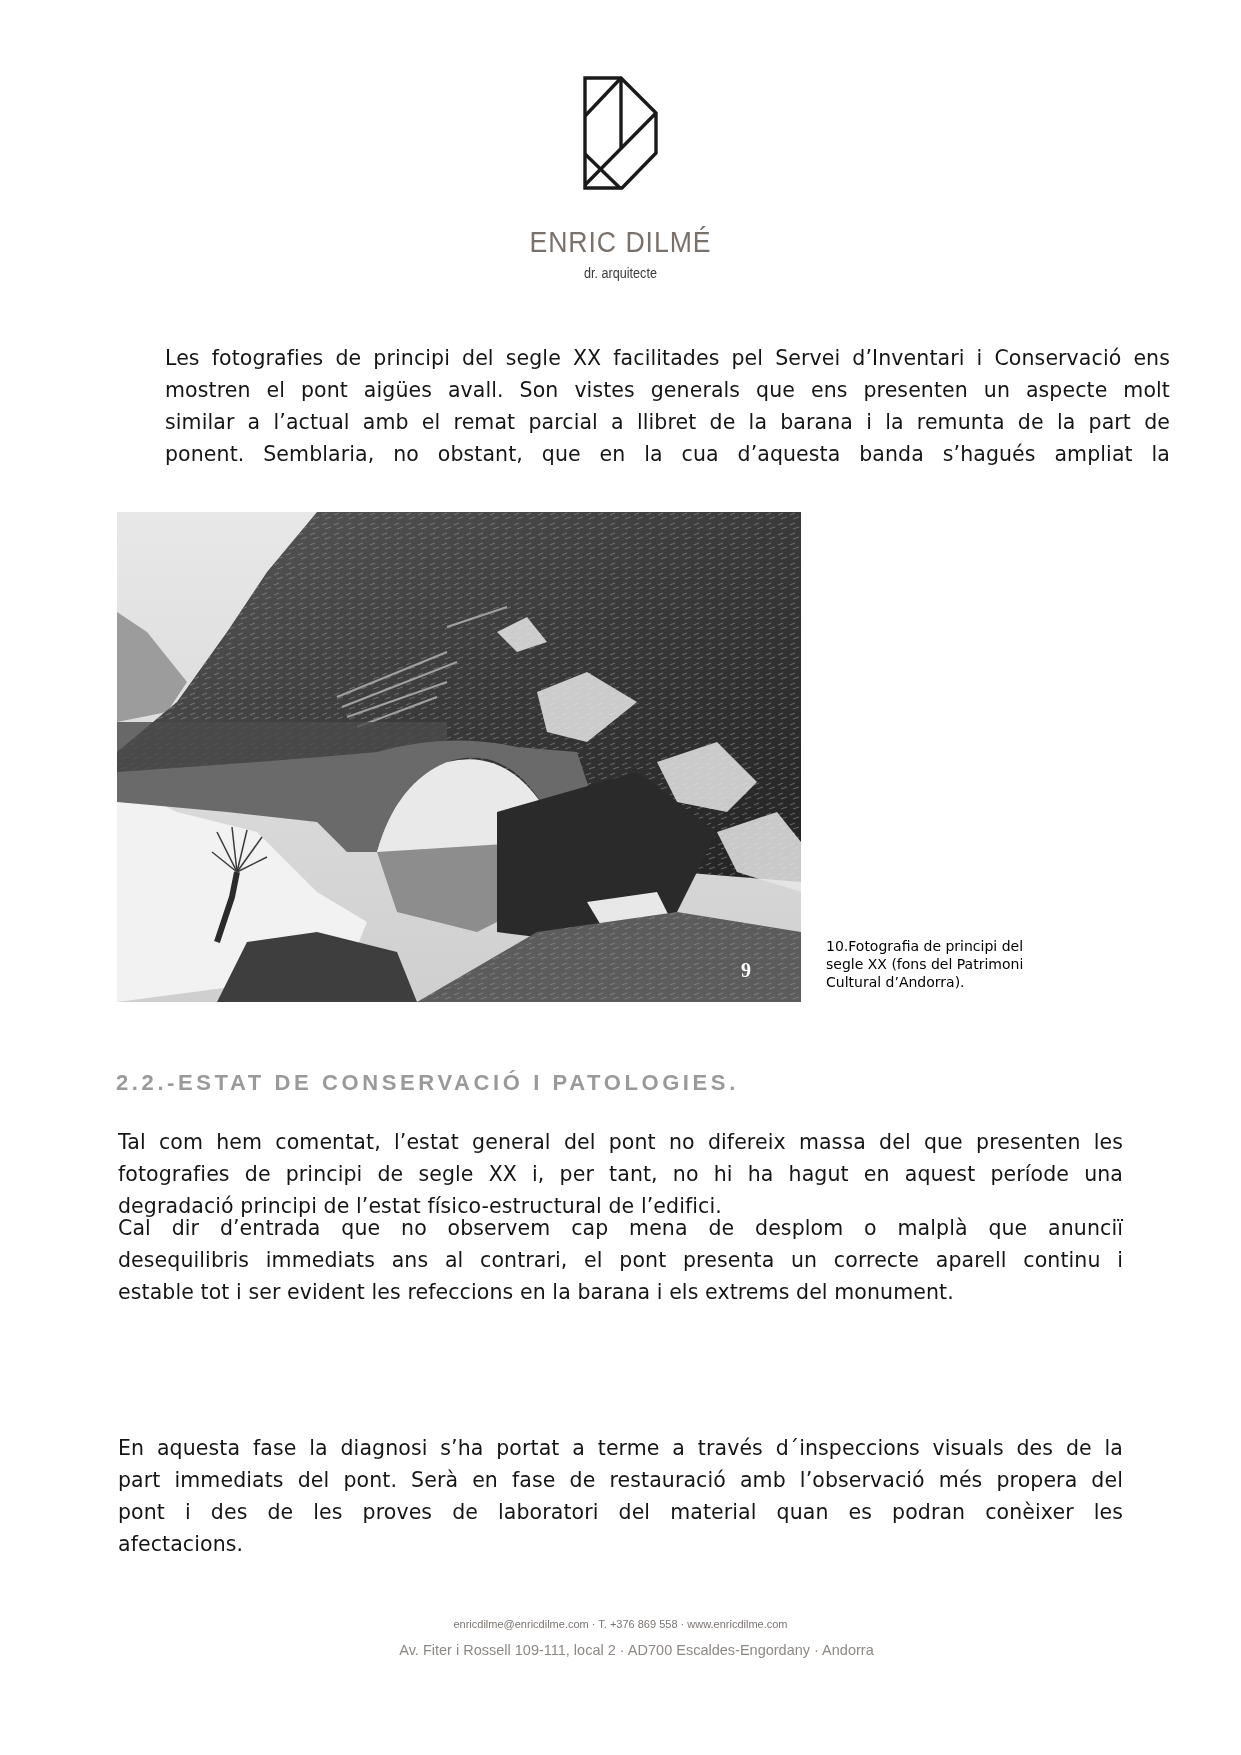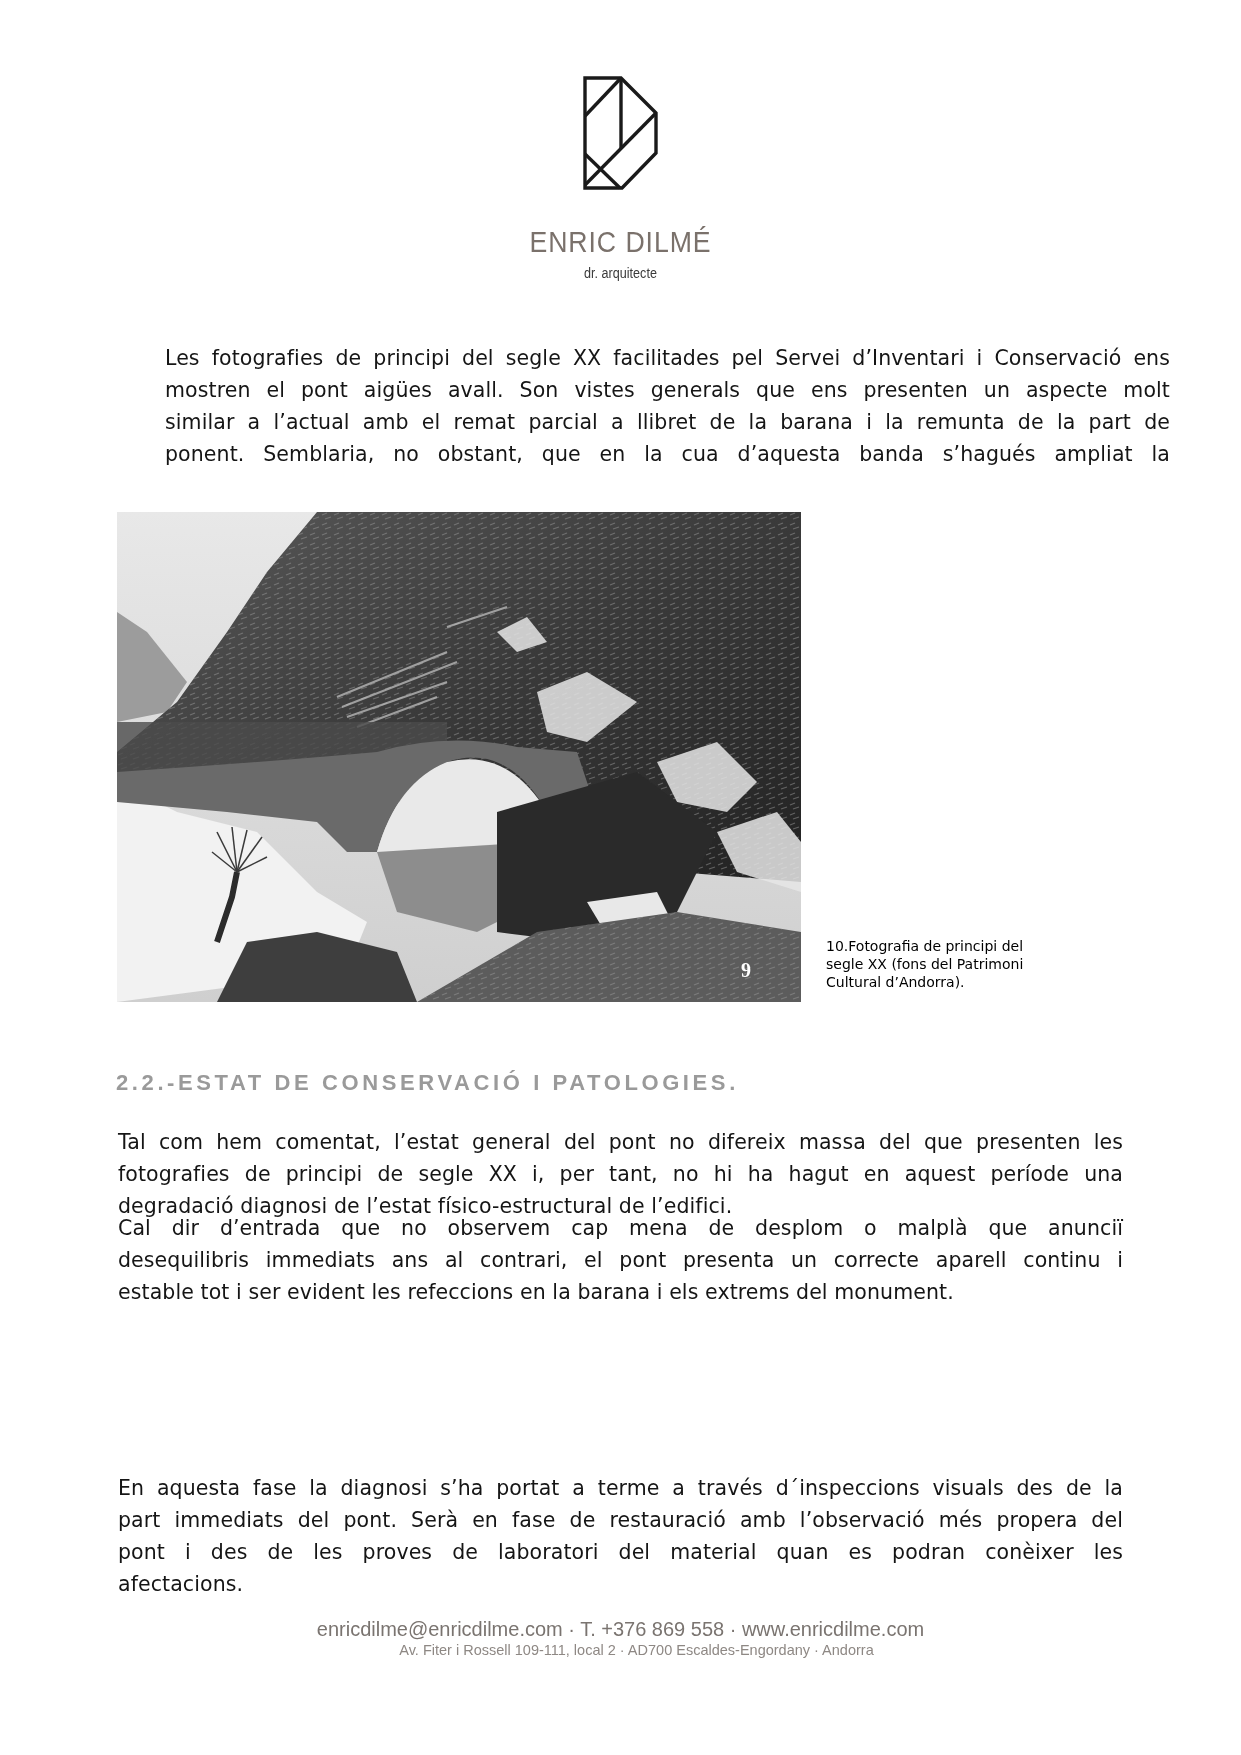--- a/index.html
+++ b/index.html
@@ -25,21 +25,21 @@
   .photo-number { position: absolute; right: 50px; bottom: 20px; color: #ffffff;
                   font-family: "Liberation Serif", serif; font-weight: bold; font-size: 20px; }
 
   .caption { position: absolute; left: 826px; top: 937px; width: 240px; font-size: 14px; line-height: 18px;
              color: #000000; font-family: "DejaVu Sans", sans-serif; }
 
   .heading { position: absolute; left: 116px; top: 1068px; font-family: "Liberation Sans", sans-serif;
              font-weight: bold; font-size: 22px; letter-spacing: 3.6px; color: #9a9a9a; line-height: 30px; }
 
   .footer-line1 { position: absolute; left: 0; width: 1241px; top: 1618px; text-align: center;
-                  font-family: "Liberation Sans", sans-serif; font-size: 20px; color: #7a7470; }
+                  font-family: "Liberation Sans", sans-serif; font-size: 11px; color: #7a7470; }
   .footer-line2 { position: absolute; left: 16px; width: 1241px; top: 1642px; text-align: center;
                   font-family: "Liberation Sans", sans-serif; font-size: 14.5px; color: #8e8884; }
 </style>
 </head>
 <body>
 
 <div class="logo">
   <svg width="82" height="118" viewBox="0 0 82 118" fill="none" stroke="#1a1a1a" stroke-width="3.4" stroke-linejoin="miter">
 
     <path d="M5 4 L41 4 L76 39 L76 79 L42 114 L5 114 Z"></path>
@@ -137,30 +137,30 @@
   <div>10.Fotografia de principi del</div>
   <div>segle XX (fons del Patrimoni</div>
   <div>Cultural d’Andorra).</div>
 </div>
 
 <div class="heading">2.2.-ESTAT DE CONSERVACIÓ I PATOLOGIES.</div>
 
 <p class="para" style="top:1126px;">
   <span class="line">Tal com hem comentat, l’estat general del pont no difereix massa del que presenten les</span>
   <span class="line">fotografies de principi de segle XX i, per tant, no hi ha hagut en aquest període una</span>
-  <span class="line last">degradació diagnosi de l’estat físico-estructural de l’edifici.</span>
+  <span class="line last">degradació principi de l’estat físico-estructural de l’edifici.</span>
 </p>
 
 <p class="para" style="top:1212px;">
   <span class="line">Cal dir d’entrada que no observem cap mena de desplom o malplà que anunciï</span>
   <span class="line">desequilibris immediats ans al contrari, el pont presenta un correcte aparell continu i</span>
   <span class="line last">estable tot i ser evident les refeccions en la barana i els extrems del monument.</span>
 </p>
 
-<p class="para" style="top:1432px;margin-top:40px;">
+<p class="para" style="top:1432px;">
   <span class="line">En aquesta fase la diagnosi s’ha portat a terme a través d´inspeccions visuals des de la</span>
   <span class="line">part immediats del pont. Serà en fase de restauració amb l’observació més propera del</span>
   <span class="line">pont i des de les proves de laboratori del material quan es podran conèixer les</span>
   <span class="line last">afectacions.</span>
 </p>
 
 <div class="footer-line1">enricdilme@enricdilme.com · T. +376 869 558 · www.enricdilme.com</div>
 <div class="footer-line2">Av. Fiter i Rossell 109-111, local 2 · AD700 Escaldes-Engordany · Andorra</div>
 
 </body></html>

